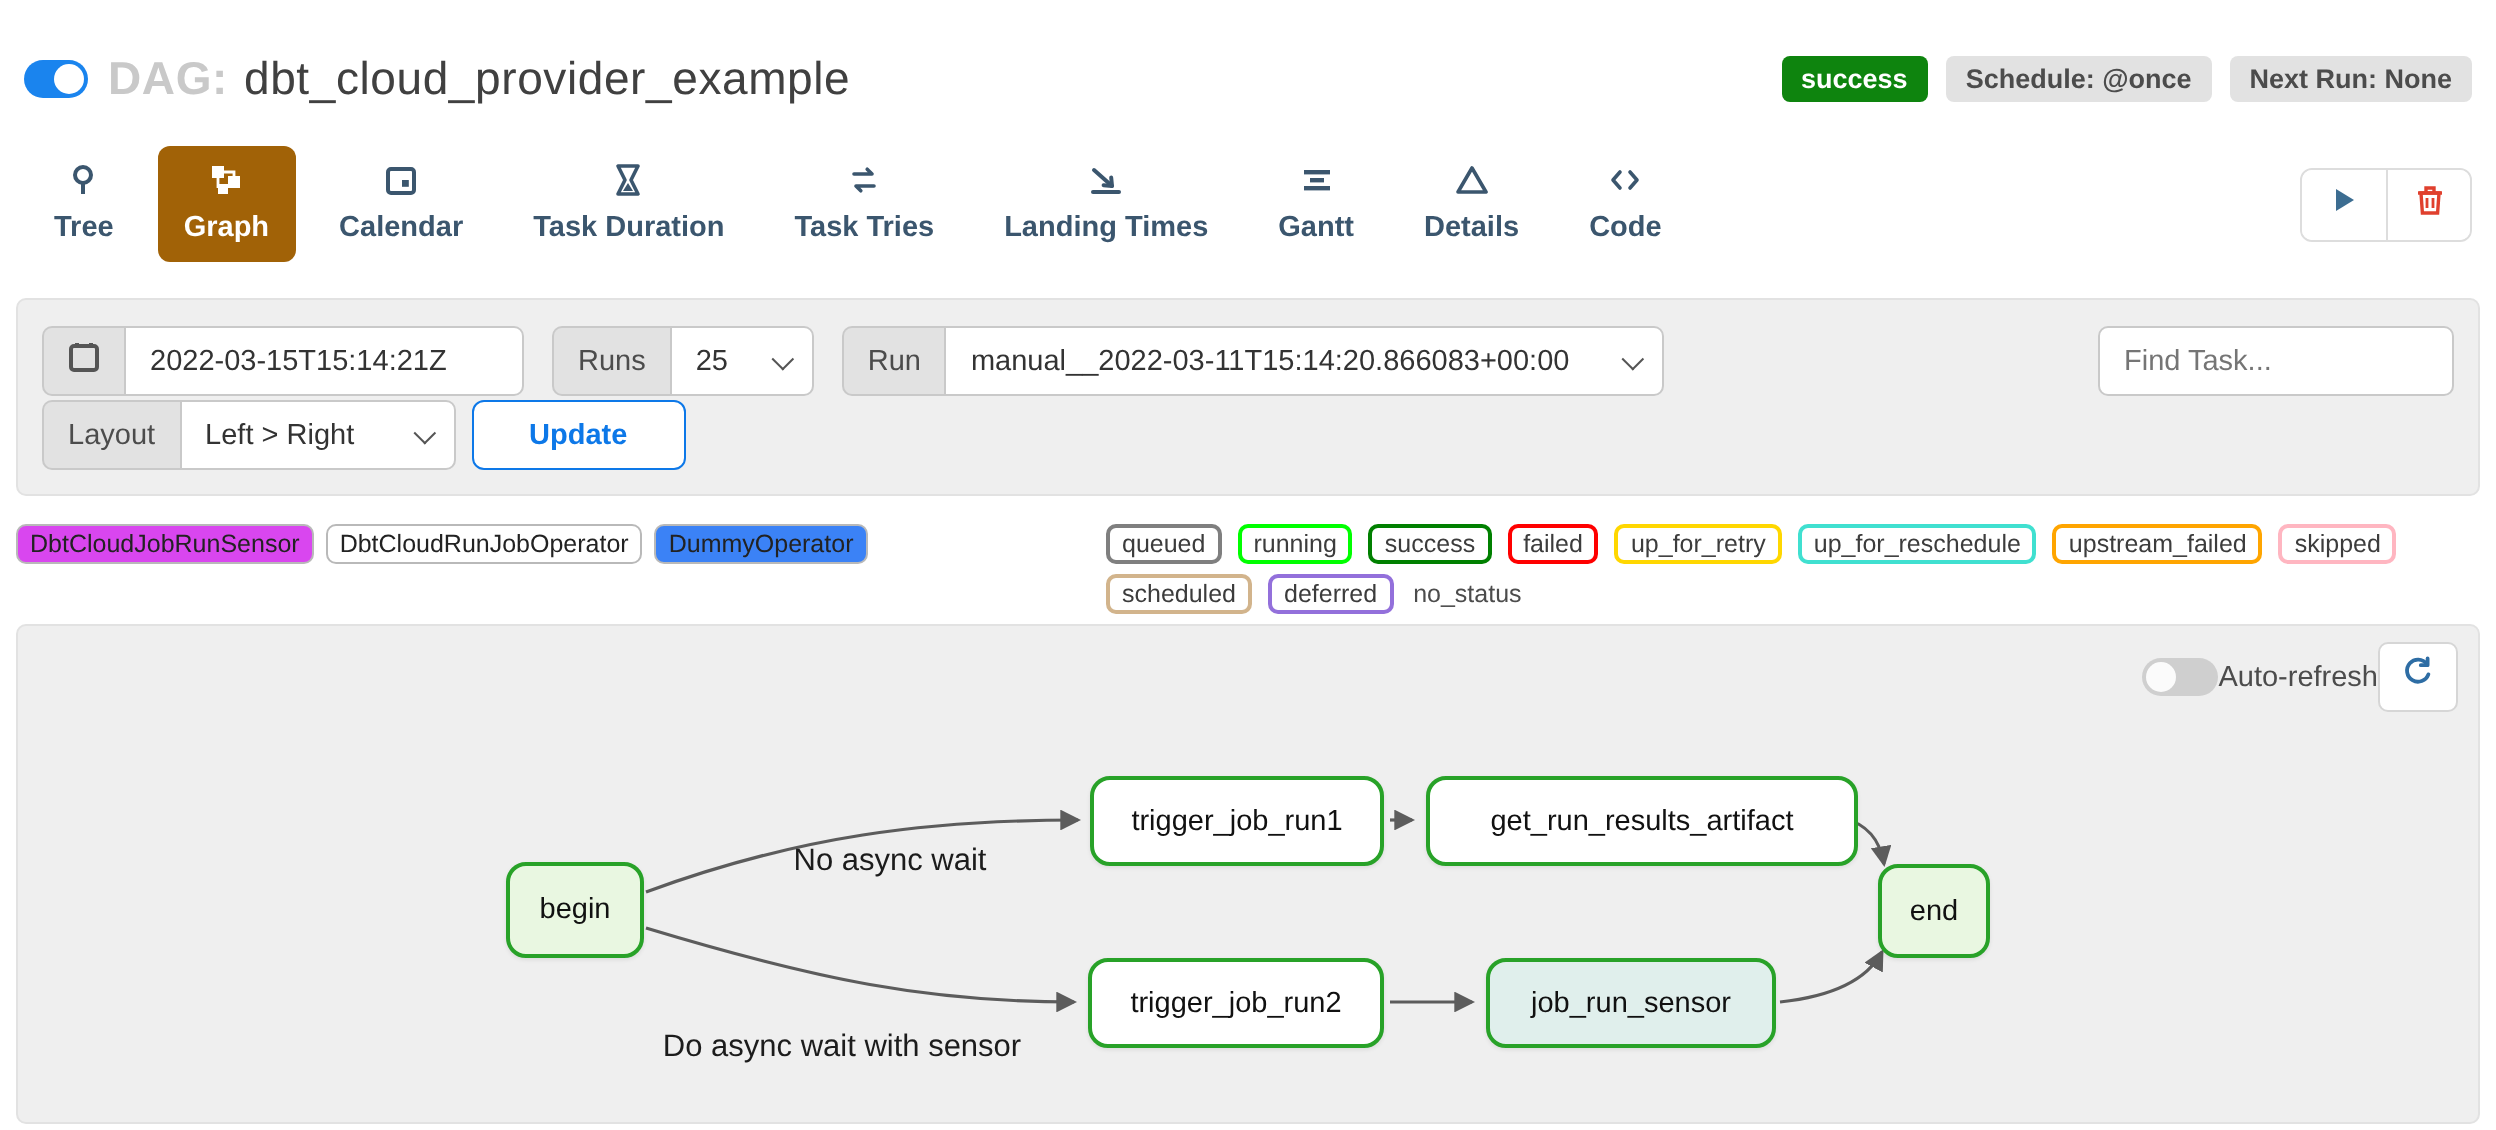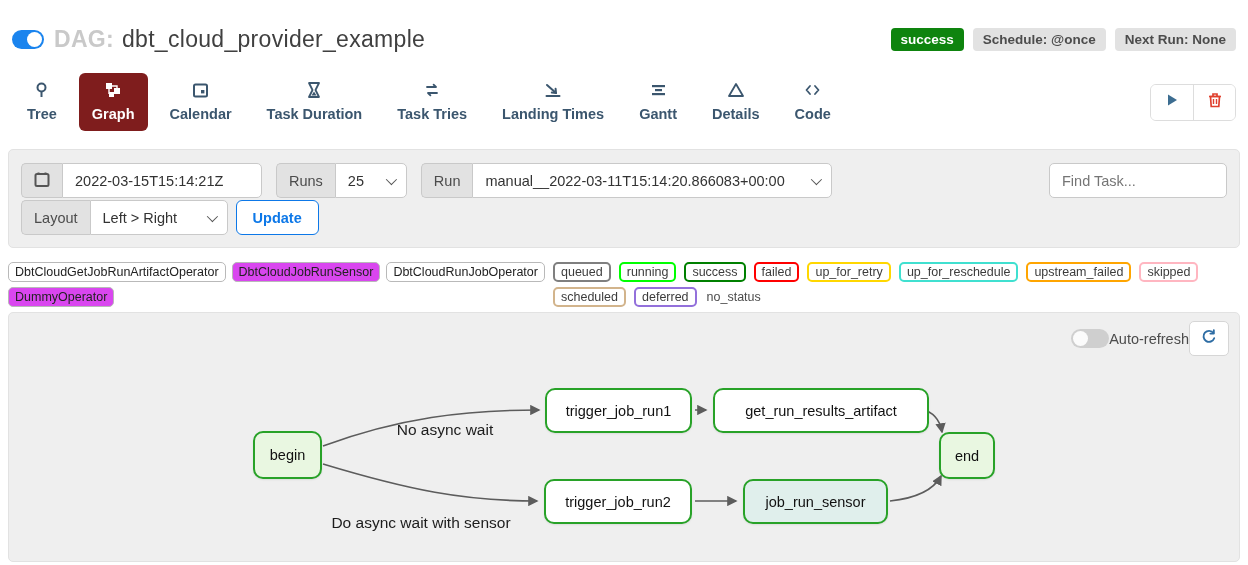--- a/index.html
+++ b/index.html
@@ -14,40 +14,40 @@
   .switch .knob { position:absolute; top:2px; right:2px; width:15px; height:15px; border-radius:50%; background:#fff; }
   .dag-prefix { margin-left:10px; font-size:23px; font-weight:700; color:#c9c9c9; letter-spacing:.3px; }
   .dag-title { margin-left:8px; font-size:23px; font-weight:400; color:#404040; letter-spacing:.3px; }
   .header-badges { margin-left:auto; display:flex; gap:9px; align-items:center; }
   .badge { font-size:13.5px; font-weight:600; padding:4px 10px; border-radius:4px; background:#e2e2e2; color:#4c4c4c; }
   .badge.success { background:#0e840e; color:#fff; }
   
   .tabs-row { display:flex; align-items:center; padding:20px 12px 0 14px; }
   .tab { display:flex; align-items:center; gap:8px; font-size:14.5px; font-weight:600; color:#3b566e;
          padding:9px 13px; border-radius:6px; cursor:pointer; margin-right:9px;flex-direction:column; }
-  .tab.active { background:#7f1d1d; color:#fff; }
+  .tab.active { background:#a16207; color:#fff; }
   .tab svg { display:block; }
   .btn-group { margin-left:auto; display:flex; border:1px solid #ddd; border-radius:6px; overflow:hidden; background:#fff; }
   .icon-btn { width:42px; height:35px; display:flex; align-items:center; justify-content:center; background:#fff; cursor:pointer; }
   .icon-btn + .icon-btn { border-left:1px solid #ddd; }
   
   .filter-panel { margin:18px 8px 0 8px; background:#efefef; border:1px solid #e2e2e2; border-radius:5px; padding:13px 12px 12px 12px; }
   .frow { display:flex; align-items:center; }
   .frow + .frow { margin-top:2px; }
   .addon { background:#e2e2e2; border:1px solid #c9c9c9; border-right:none; border-radius:5px 0 0 5px;
            height:35px; display:flex; align-items:center; padding:0 12px; font-size:14.5px; color:#4c4c4c; }
   .field { background:#fff; border:1px solid #c9c9c9; border-radius:0 5px 5px 0; height:35px;
            display:flex; align-items:center; padding:0 12px; font-size:14.5px; color:#333; }
   .field.standalone { border-radius:5px; }
   input.field { outline:none; }
   .selectbox { cursor:pointer; gap:10px; justify-content:space-between; }
   .chev { width:8px; height:8px; border-right:1.8px solid #555; border-bottom:1.8px solid #555;
           transform:rotate(45deg) translateY(-2px); flex:0 0 auto; }
   .gap { width:14px; }
-  .update-btn { margin-left:8px; height:35px; padding:0 16px; font-size:14.5px; font-weight:600; color:#0d78e8;
+  .update-btn { margin-left:8px; height:35px; padding:0 28px; font-size:14.5px; font-weight:600; color:#0d78e8;
                 background:#fff; border:1.5px solid #0d78e8; border-radius:6px; cursor:pointer; }
   
   .legend { display:flex; padding:14px 8px 0 8px; align-items:flex-start; }
   .ops { width:545px; display:flex; flex-wrap:wrap; gap:5px 6px; }
   .sts { flex:1; display:flex; flex-wrap:wrap; gap:5px 8px; align-items:center; }
   .op-badge { font-size:12.5px; color:#222; border:1px solid #b9b9b9; border-radius:5px; padding:2px 6px; background:#fff; }
   .st-badge { font-size:12.5px; color:#3c3c3c; border:2px solid #888; border-radius:5px; padding:1px 6px; background:#fff; }
   .st-plain { font-size:12.5px; color:#4c4c4c; padding:1px 2px; }
   
   .graph-panel { position:absolute; left:8px; top:312px; width:1232px; height:250px;
@@ -216,24 +216,23 @@
     <div class="field selectbox" style="width:138px;">
       <span>Left &gt; Right</span>
       <span class="chev"></span>
     </div>
     <button class="update-btn">Update</button>
   </div>
 </div>
 
 <div class="legend">
   <div class="ops">
-    <span class="op-badge" style="background: rgb(255, 255, 255);">DbtCloudGetJobRunArtifactOperator</span>
     <span class="op-badge" style="background: #d946ef;">DbtCloudJobRunSensor</span>
     <span class="op-badge" style="background: rgb(255, 255, 255);">DbtCloudRunJobOperator</span>
-    <span class="op-badge" style="background: #d946ef;">DummyOperator</span>
+    <span class="op-badge" style="background: #3b82f6;">DummyOperator</span>
   </div>
   <div class="sts">
     <span class="st-badge" style="border-color: rgb(127, 127, 127);">queued</span>
     <span class="st-badge" style="border-color: rgb(0, 255, 0);">running</span>
     <span class="st-badge" style="border-color: rgb(0, 128, 0);">success</span>
     <span class="st-badge" style="border-color: rgb(255, 0, 0);">failed</span>
     <span class="st-badge" style="border-color: rgb(255, 215, 0);">up_for_retry</span>
     <span class="st-badge" style="border-color: rgb(64, 224, 208);">up_for_reschedule</span>
     <span class="st-badge" style="border-color: rgb(255, 165, 0);">upstream_failed</span>
     <span class="st-badge" style="border-color: rgb(255, 182, 193);">skipped</span>

